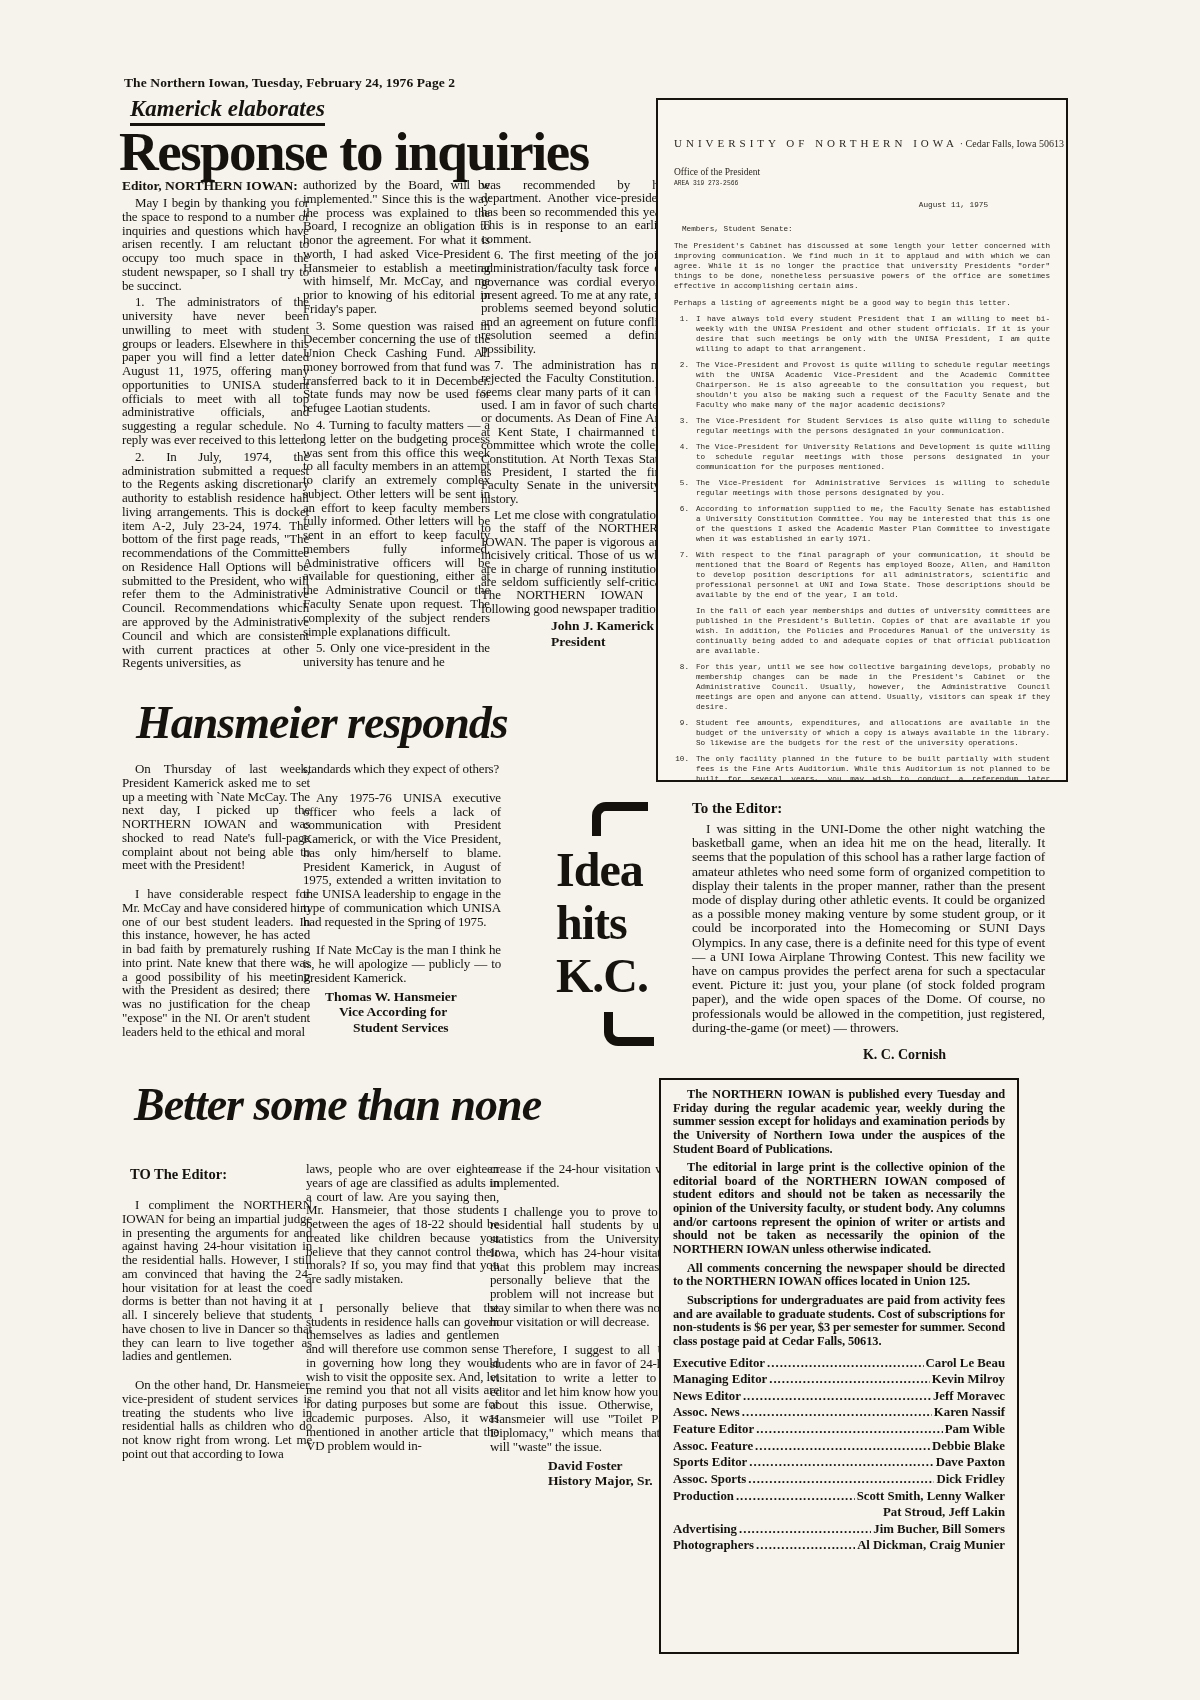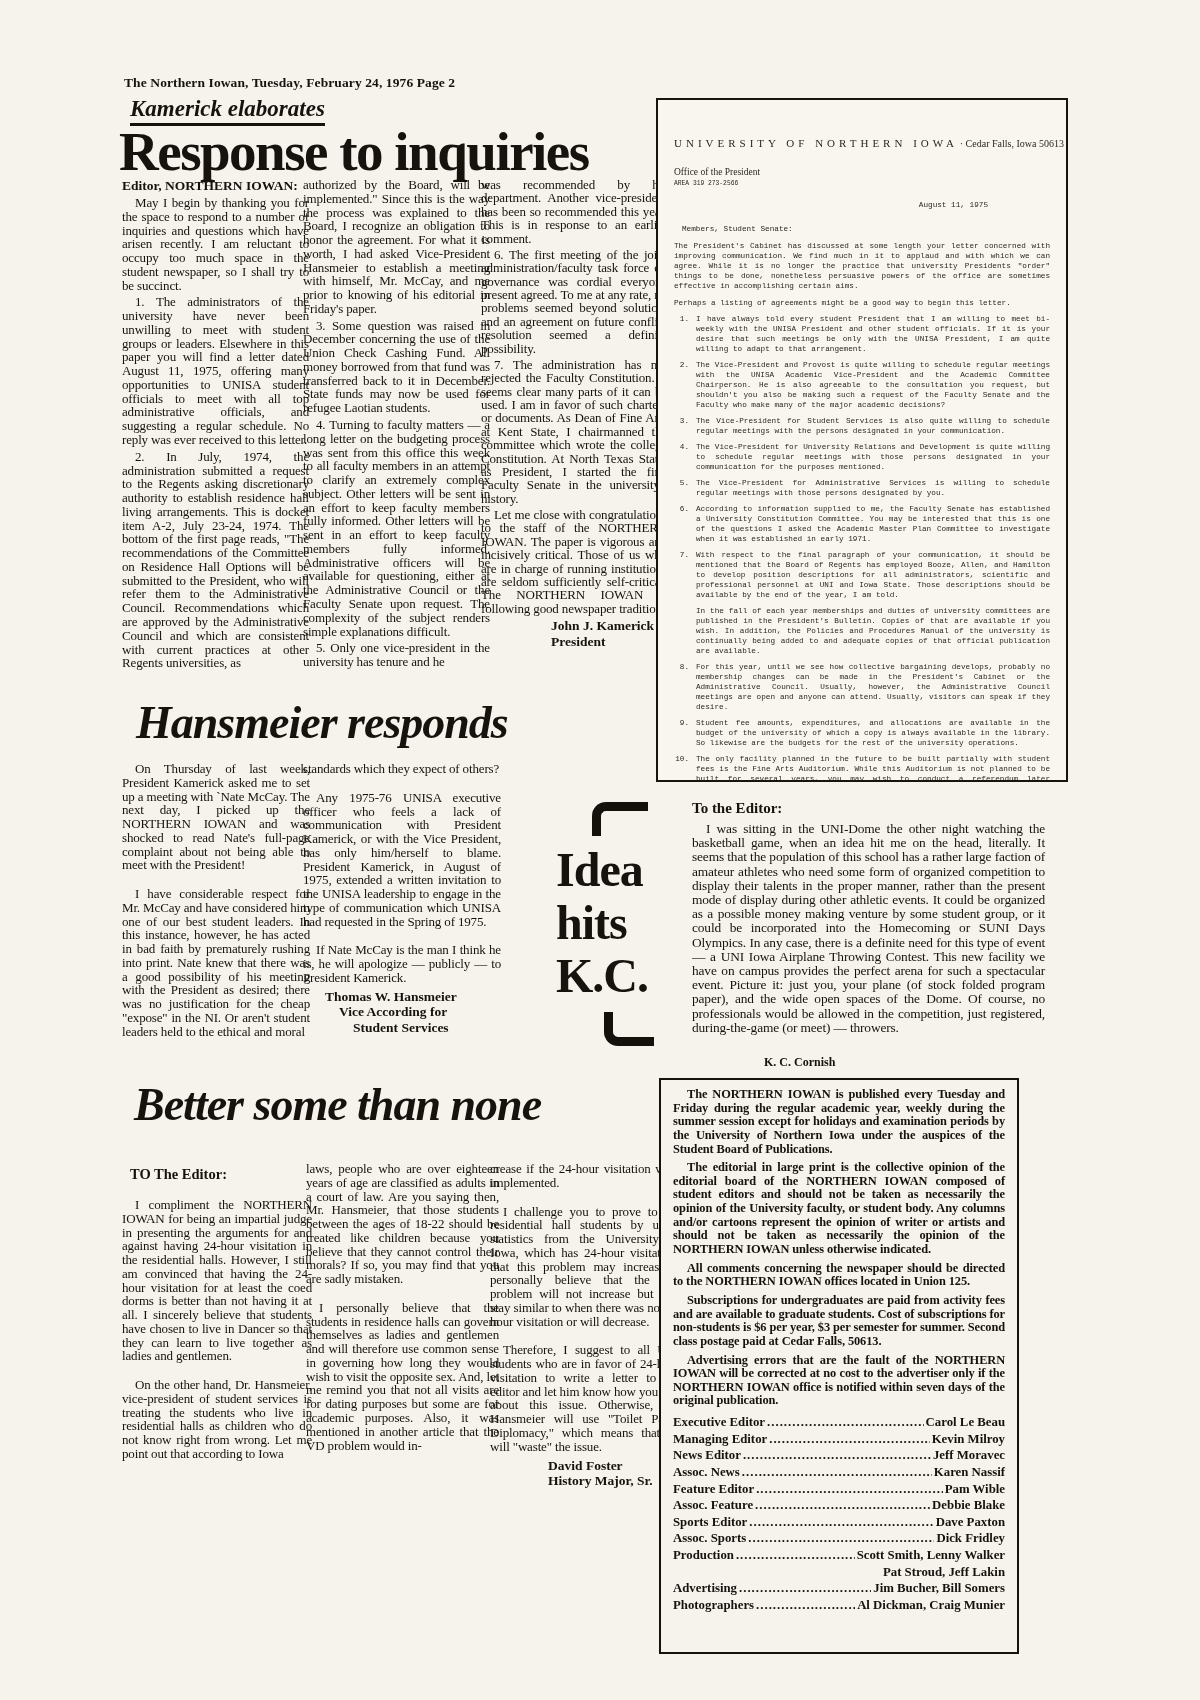--- a/index.html
+++ b/index.html
@@ -43,21 +43,21 @@
   .letter .li .n { flex:none; width:22px; text-align:right; padding-right:7px; }
   .letter .li .t { flex:1; text-align:justify; }
 
   
   .idea-line { font-size:48px; font-weight:bold; line-height:1.1; letter-spacing:-1px; padding-left:18px; }
   .bk-top { width:56px; height:34px; border-left:9px solid #14110d; border-top:9px solid #14110d; border-top-left-radius:14px; margin:0 0 8px 54px; }
   .bk-bot { width:50px; height:34px; border-left:9px solid #14110d; border-bottom:9px solid #14110d; border-bottom-left-radius:14px; margin:10px 0 0 66px; }
 
   .cornish p { font-size:13.4px; line-height:1.06; text-align:justify; text-indent:14px; letter-spacing:-.15px; }
   .cornish .hd { font-size:15px; font-weight:bold; margin-bottom:5px; }
-  .cornish .sig { margin:21px 0 0 72px; font-size:12px; }
+  .cornish .sig { margin:12px 0 0 72px; font-size:14px;text-align:center; }
 
   .to-editor-hd { font-size:14.5px; font-weight:bold; }
 
   
   .masthead { border:2.5px solid #15120e; padding:8px 12px 8px 12px; background:#f5f3ec; overflow:hidden; }
   .masthead p { font-size:12.4px; font-weight:bold; line-height:1.1; text-align:justify; text-indent:14px; margin-bottom:5px; letter-spacing:-.1px; }
   .staff { margin-top:6px; }
   .staff-row { display:flex; align-items:baseline; font-size:12.8px; font-weight:bold; line-height:1.3; }
   .staff-role { flex:none; white-space:nowrap; }
   .staff-dots { flex:1; overflow:hidden; white-space:nowrap; margin:0 2px; }
@@ -209,21 +209,20 @@
       <div style="margin-left:58px;">David Foster</div>
       <div style="margin-left:58px;">History Major, Sr.</div>
     </div>
   </div>
 
   <div class="abs masthead" style="left:659px; top:1078px; width:360px; height:576px;">
     <p>The NORTHERN IOWAN is published every Tuesday and Friday during the regular academic year, weekly during the summer session except for holidays and examination periods by the University of Northern Iowa under the auspices of the Student Board of Publications.</p>
     <p>The editorial in large print is the collective opinion of the editorial board of the NORTHERN IOWAN composed of student editors and should not be taken as necessarily the opinion of the University faculty, or student body. Any columns and/or cartoons represent the opinion of writer or artists and should not be taken as necessarily the opinion of the NORTHERN IOWAN unless otherwise indicated.</p>
     <p>All comments concerning the newspaper should be directed to the NORTHERN IOWAN offices located in Union 125.</p>
     <p>Subscriptions for undergraduates are paid from activity fees and are available to graduate students. Cost of subscriptions for non-students is $6 per year, $3 per semester for summer. Second class postage paid at Cedar Falls, 50613.</p>
-    <p>Advertising errors that are the fault of the NORTHERN IOWAN will be corrected at no cost to the advertiser only if the NORTHERN IOWAN office is notified within seven days of the original publication.</p>
 
     <div class="staff">
       <div class="staff-row">
           <span class="staff-role">Executive Editor</span>
           <span class="staff-dots"></span>
           <span class="staff-names">Carol Le Beau</span>
         </div>
       <div class="staff-row">
           <span class="staff-role">Managing Editor</span>
           <span class="staff-dots"></span>

